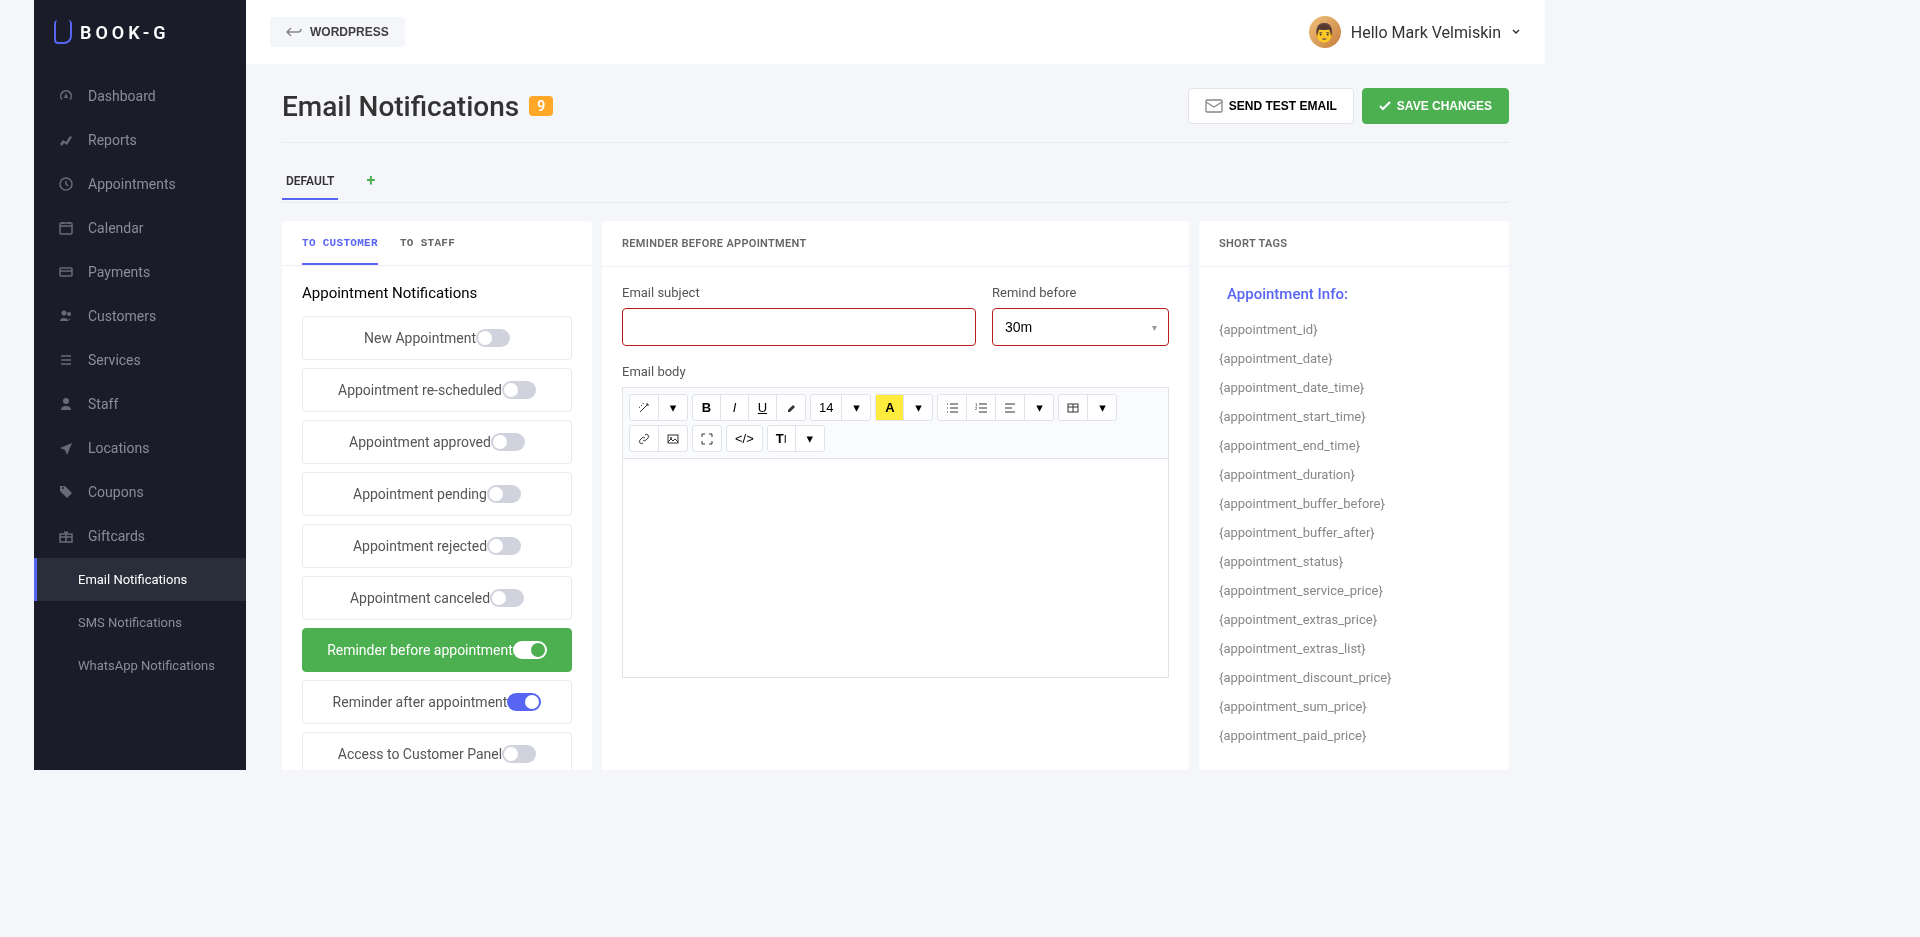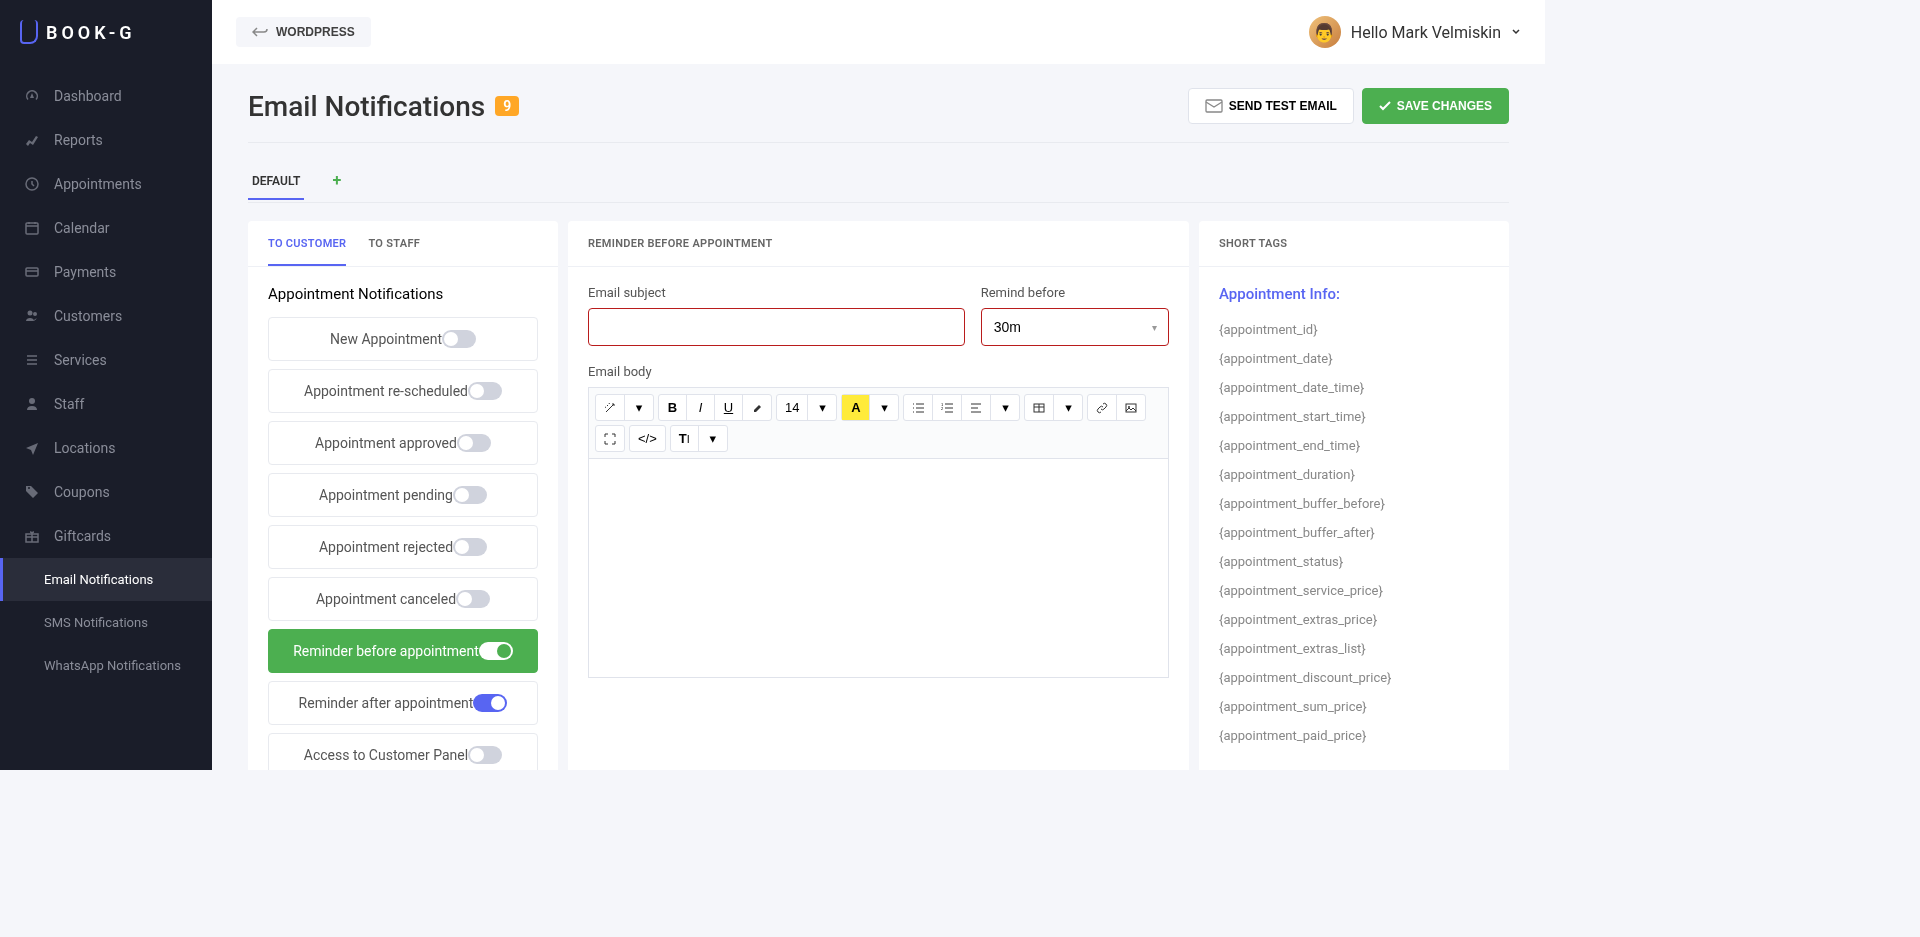--- a/index.html
+++ b/index.html
@@ -1,17 +1,17 @@
 <!DOCTYPE html>
 <html><head>
 <meta charset="utf-8">
 <style>
 * { box-sizing: border-box; margin: 0; padding: 0; }
 body { font-family: -apple-system, BlinkMacSystemFont, "Segoe UI", Roboto, Arial, sans-serif; background: #f5f6fa; color: #333; overflow: hidden; }
-.app { display: flex; width: 1545px; height: 770px; }
+.app { display: flex; width: 1545px; height: 770px; padding-left: 34px; }
 .sidebar { width: 212px; background: #1a1d29; color: #8a8d99; flex-shrink: 0; overflow-y: auto; }
 .logo { display: flex; align-items: center; padding: 20px; gap: 8px; }
 .logo-icon { width: 18px; height: 24px; border: 2px solid #5865f2; border-radius: 4px 4px 8px 4px; border-top: none; position: relative; }
 .logo-text { color: #fff; font-size: 18px; font-weight: 600; letter-spacing: 4px; }
 .nav { padding: 10px 0; }
 .nav-item { display: flex; align-items: center; padding: 14px 24px; gap: 14px; cursor: pointer; font-size: 14px; }
 .nav-item.expanded { color: #fff; }
 .nav-item.sub { padding-left: 44px; font-size: 13px; }
 .nav-item.sub.active { background: #2a2d3a; color: #fff; border-left: 3px solid #5865f2; padding-left: 41px; }
 .nav-icon { width: 16px; height: 16px; opacity: 0.7; }
@@ -32,21 +32,21 @@
 .tabs-row { display: flex; gap: 24px; border-bottom: 1px solid #e8eaef; margin-bottom: 18px; align-items: center; }
 .tab { padding: 10px 4px; font-size: 12px; font-weight: 600; color: #666; cursor: pointer; border-bottom: 2px solid transparent; }
 .tab.active { color: #333; border-bottom-color: #5865f2; }
 .tab.add { color: #4caf50; font-size: 16px; }
 .panels { display: flex; gap: 10px; }
 .panel { background: #fff; border-radius: 4px; }
 .panel-left { width: 310px; flex-shrink: 0; }
 .panel-mid { flex: 1; }
 .panel-right { width: 310px; flex-shrink: 0; }
 .panel-head { padding: 16px 20px; border-bottom: 1px solid #eef0f5; font-size: 11px; font-weight: 600; color: #666; letter-spacing: 0.3px; display: flex; gap: 22px; }
-.sub-tab { cursor: pointer; padding-bottom: 14px; margin-bottom: -16px; border-bottom: 2px solid transparent; }
+.sub-tab { cursor: pointer; padding-bottom: 14px; margin-bottom: -16px; border-bottom: 2px solid transparent; font-family: Liberation Mono, monospace; }
 .sub-tab.active { color: #5865f2; border-bottom-color: #5865f2; }
 .panel-body { padding: 18px 20px; }
 .section-title { color: #000000; font-size: 15px; font-weight: 400; margin-bottom: 14px; }
 .notif-item { display: flex; align-items: center; justify-content: center; padding: 12px 14px; border: 1px solid #e8eaef; border-radius: 4px; margin-bottom: 8px; font-size: 14px; color: #555; cursor: pointer; }
 .notif-item.active { background: #4caf50; color: #fff; border-color: #4caf50; }
 .toggle { width: 34px; height: 18px; background: #d0d3dd; border-radius: 10px; position: relative; cursor: pointer; }
 .toggle::after { content: ''; position: absolute; width: 14px; height: 14px; background: #fff; border-radius: 50%; top: 2px; left: 2px; transition: left 0.2s; }
 .toggle.on { background: #5865f2; }
 .toggle.on::after { left: 18px; }
 .notif-item.active .toggle { background: #fff; }
@@ -59,21 +59,21 @@
 .select-wrap::after { content: '▾'; position: absolute; right: 12px; top: 50%; transform: translateY(-50%); color: #999; font-size: 10px; pointer-events: none; }
 .editor-toolbar { border: 1px solid #e0e3eb; border-bottom: none; padding: 6px; display: flex; flex-wrap: wrap; gap: 4px; background: #fafbfc; }
 .tb-group { display: flex; border: 1px solid #e0e3eb; border-radius: 3px; background: #fff; }
 .tb-btn { padding: 5px 8px; border: none; background: transparent; cursor: pointer; font-size: 13px; border-right: 1px solid #e0e3eb; min-width: 28px; display: flex; align-items: center; justify-content: center; }
 .tb-btn:last-child { border-right: none; }
 .tb-btn.bold { font-weight: bold; }
 .tb-btn.italic { font-style: italic; }
 .tb-btn.underline { text-decoration: underline; }
 .tb-btn.highlight { background: #ffeb3b; }
 .editor-body { border: 1px solid #e0e3eb; min-height: 220px; padding: 10px; background: #fff; }
-.tag-section-title { color: #5865f2; font-size: 15px; font-weight: 500; margin-bottom: 12px; }
+.tag-section-title { color: #5865f2; font-size: 15px; font-weight: 500; margin-bottom: 12px; margin-left: 8px; }
 .tag-item { color: #888; font-size: 13px; padding: 7px 0; cursor: pointer; }
 svg { display: block; }
 </style>
 </head>
 <body>
 
 <div class="app">
   <aside class="sidebar">
     <div class="logo">
       <div class="logo-icon"></div>

